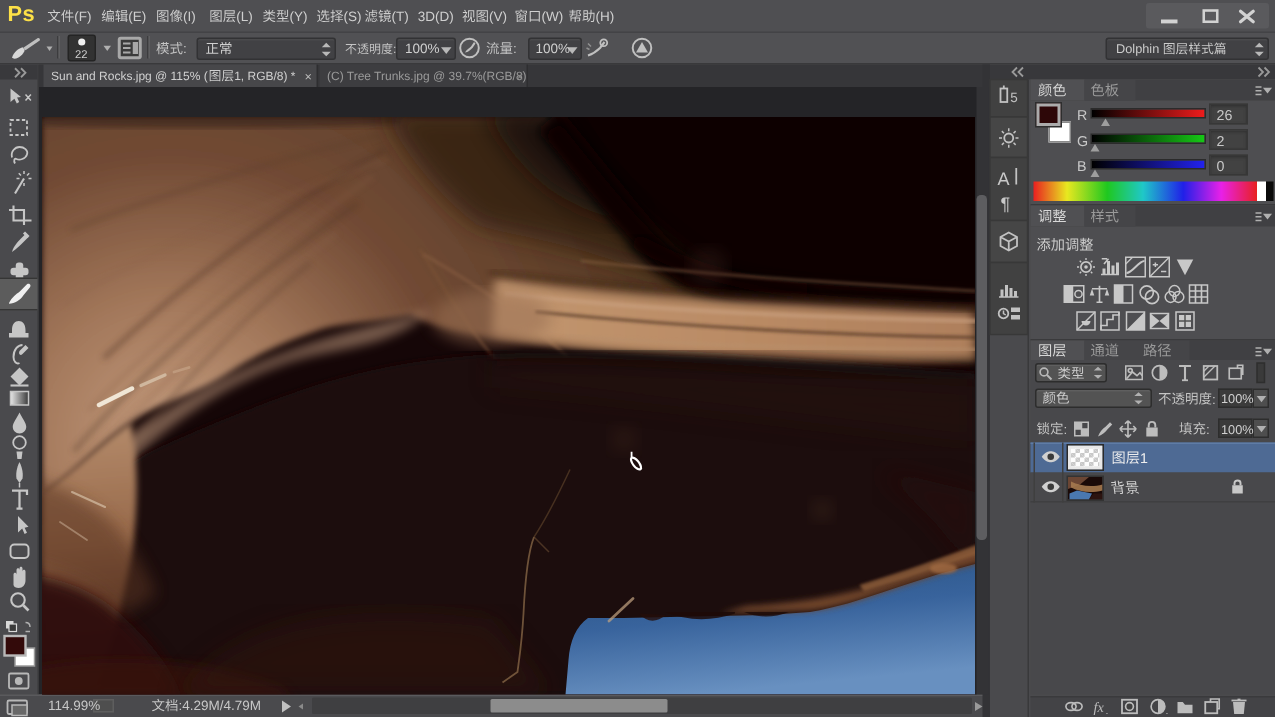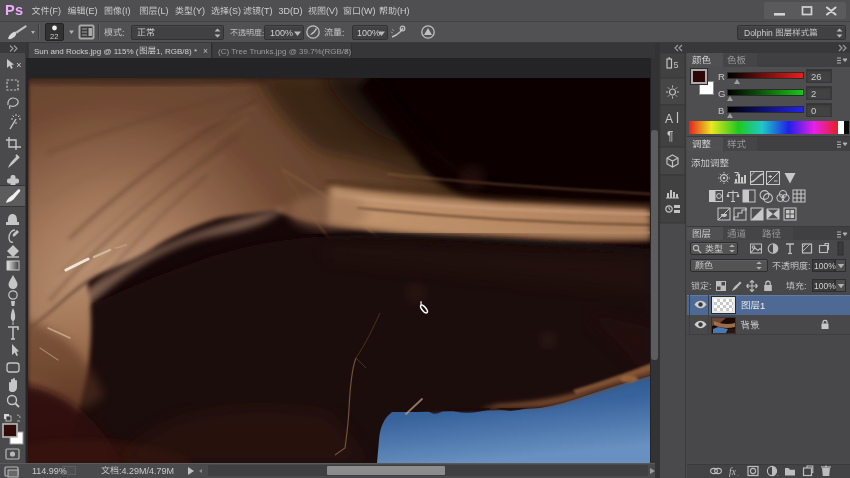--- a/index.html
+++ b/index.html
@@ -25,21 +25,21 @@
 <svg class="abs" style="left:660px;top:43px" width="190" height="10" viewBox="0 0 190 10">
 <path d="M18 2 L15 5 L18 8 M22 2 L19 5 L22 8" stroke="#9a9a9a" stroke-width="1.2" fill="none"></path>
 <path d="M179 2 L182 5 L179 8 M183 2 L186 5 L183 8" stroke="#9a9a9a" stroke-width="1.2" fill="none"></path>
 </svg>
 <svg class="abs" style="left:764px;top:2px" width="82" height="18" viewBox="0 0 82 18">
 <rect x="0" y="0" width="82" height="17" rx="2" fill="#5a5a5d"></rect>
 <rect x="10" y="11" width="11" height="2.6" fill="#d2d2d2"></rect>
 <rect x="38.5" y="5" width="9" height="7.5" fill="none" stroke="#d2d2d2" stroke-width="1.7"></rect>
 <path d="M63 5.5 L71.5 12.5 M71.5 5.5 L63 12.5" stroke="#d2d2d2" stroke-width="2.1" stroke-linecap="round"></path>
 </svg>
-<div class="abs" style="left:5px;top:2px;font-size:14.5px;font-weight:bold;color:#f0abfc;font-family:'Liberation Sans',sans-serif;letter-spacing:0.3px">Ps</div>
+<div class="abs" style="left:5px;top:2px;font-size:14.5px;font-weight:bold;color:#fde047;font-family:'Liberation Sans',sans-serif;letter-spacing:0.3px">Ps</div>
 <svg class="abs" style="left:6px;top:24px" width="30" height="17" viewBox="0 0 30 17">
 <path d="M2 14.5 C3 11 6 8.5 9 7.5 L10.5 9 C10 12 7 14.8 3.5 15.2 Z" fill="#d8d8d8"></path>
 <path d="M9.5 7.8 L19 1.5 C20 1 21 2 20.5 3 L11 9.5 Z" fill="#c0c0c0"></path>
 <path d="M25 7 l4 0 l-2 3 Z" fill="#b0b0b0"></path>
 </svg>
 <div class="abs" style="left:38px;top:24px;width:1px;height:15px;background:#3c3c3e"></div>
 <div class="abs" style="left:39px;top:24px;width:1px;height:15px;background:#5e5e60"></div>
 <div class="abs" style="left:45px;top:23px;width:19px;height:18px;background:#323232;border:1px solid #242424;border-radius:2px"></div>
 <svg class="abs" style="left:45px;top:23px" width="32" height="18" viewBox="0 0 32 18">
 <circle cx="9.5" cy="5" r="2.4" fill="#f0f0f0"></circle>

